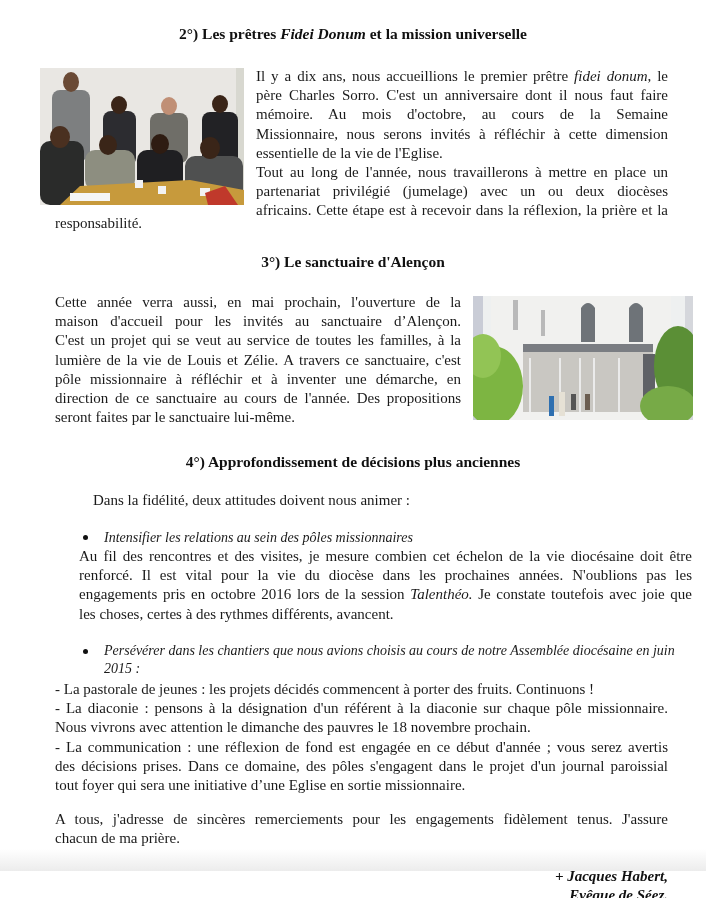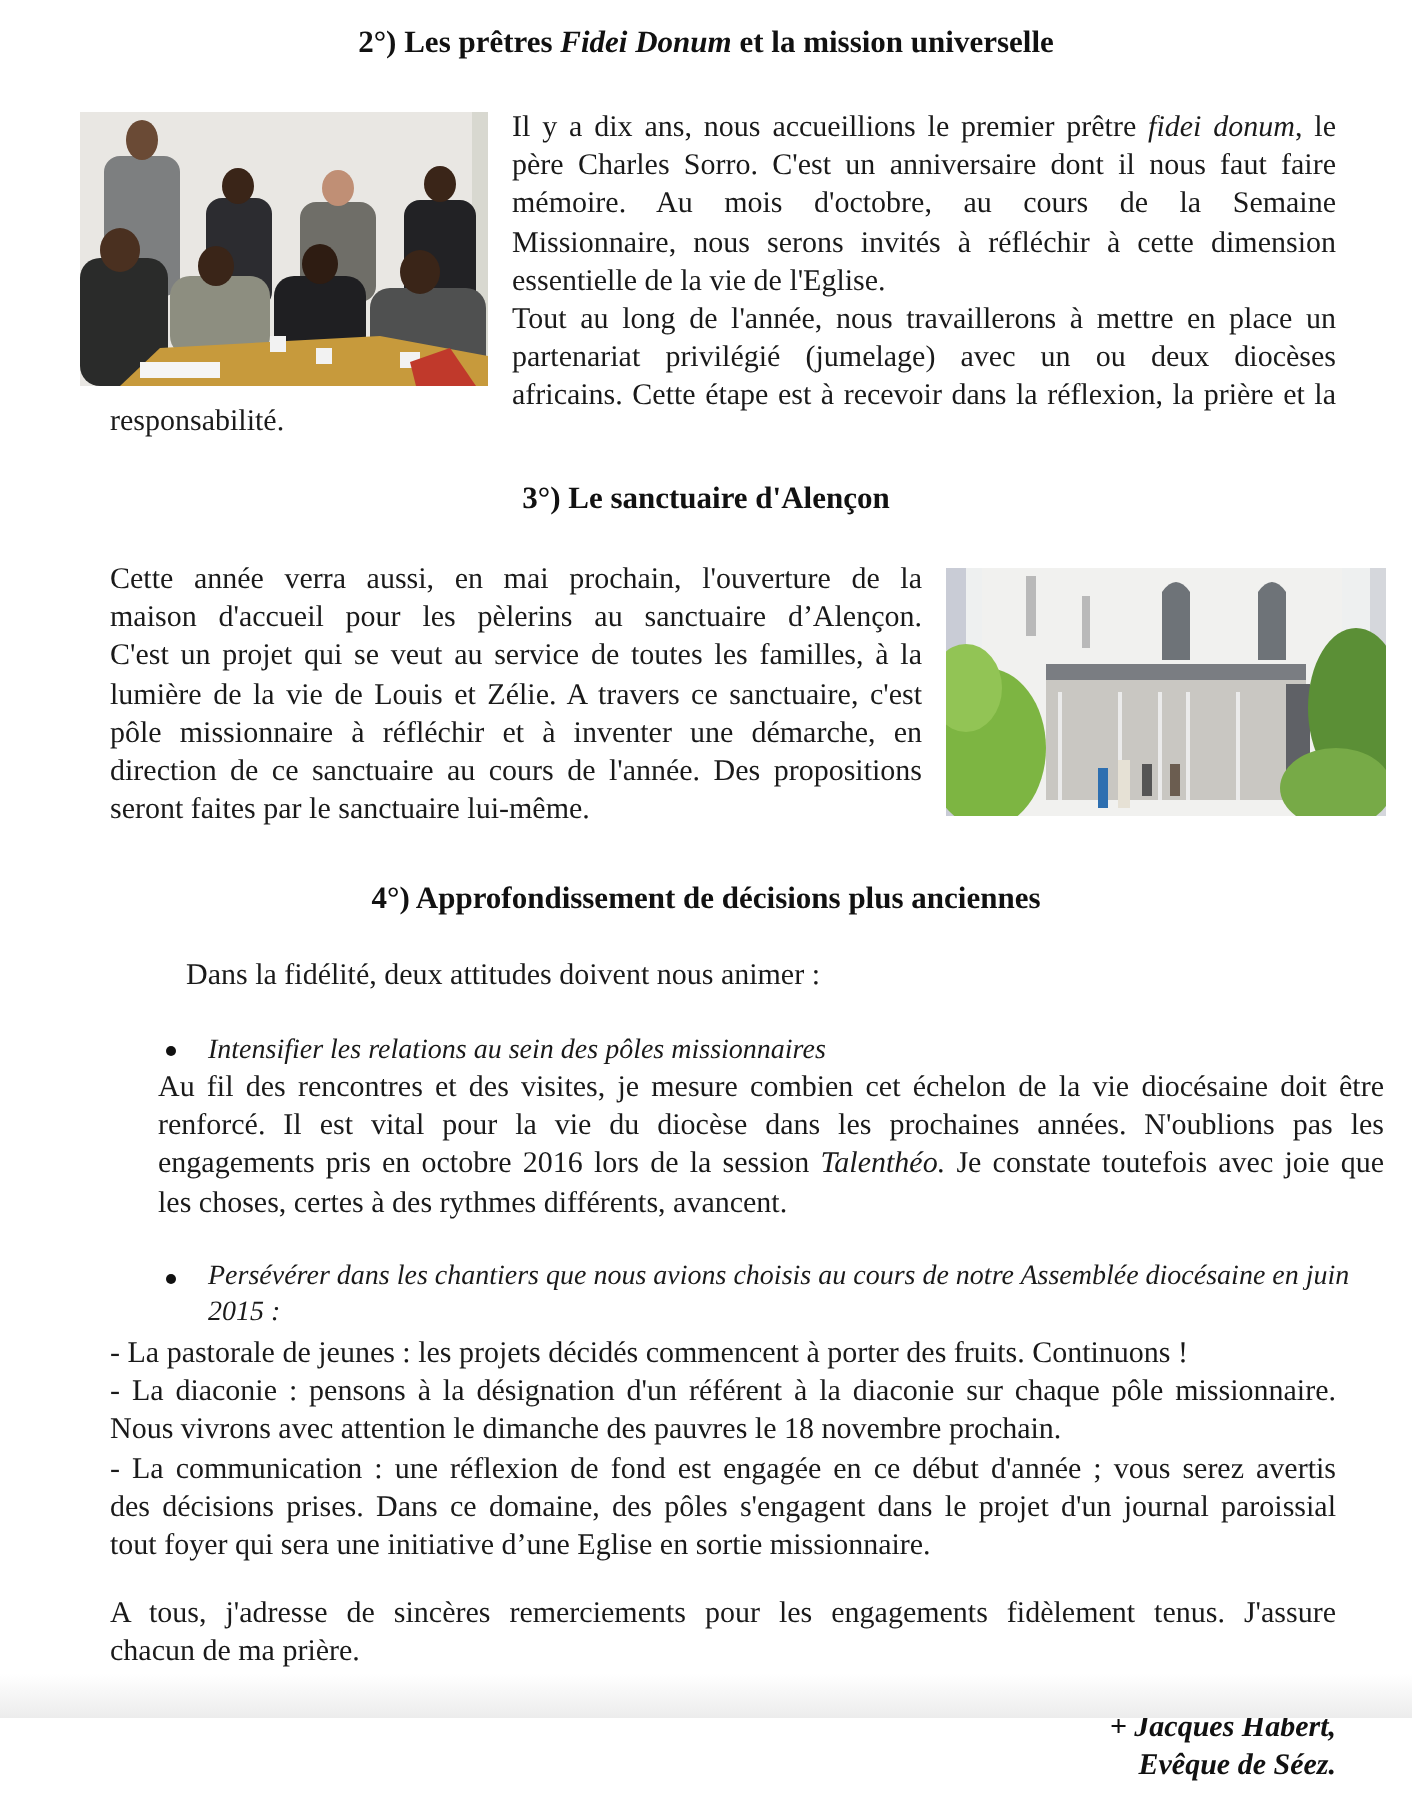--- a/index.html
+++ b/index.html
@@ -2,21 +2,21 @@
 <html><head>
 <meta charset="utf-8">
 <style>
   html, body { margin: 0; padding: 0; }
   body {
     width: 706px; height: 898px; overflow: hidden; position: relative;
     background: #ffffff;
     font-family: "Liberation Serif", "DejaVu Serif", serif;
     color: #1a1a1a;
   }
-  .page { position: absolute; left: 0; top: 0; width: 706px; height: 859px; }
+  .page { position: absolute; left: 0; top: 12px; width: 706px; height: 859px; }
   .bottom-fade {
     position: absolute; left: 0; right: 0; bottom: 0; height: 22px;
     background: linear-gradient(#ffffff, #ececec);
   }
   .h { position: absolute; left: 0; width: 706px; text-align: center;
        font-weight: bold; font-size: 15.5px; line-height: 20px; color: #111; }
   .h i { font-style: italic; }
   .txt { position: absolute; font-size: 15px; line-height: 19.2px; text-align: justify; color: #1a1a1a; }
   .line { display: block; text-align: justify; text-align-last: justify; white-space: nowrap; }
   .line.end { text-align-last: left; }
@@ -75,21 +75,21 @@
     <span class="line">africains. Cette étape est à recevoir dans la réflexion, la prière et la</span>
   </div>
   <div class="txt" style="left:55px; top:202px; width:300px;">
     <span class="line end">responsabilité.</span>
   </div>
 
   <div class="h" style="top:240px;">3°) Le sanctuaire d'Alençon</div>
 
   <div class="txt" style="left:55px; top:281px; width:406px;">
     <span class="line">Cette année verra aussi, en mai prochain, l'ouverture de la</span>
-    <span class="line">maison d'accueil pour les pèlerins au sanctuaire d’Alençon.</span>
+    <span class="line">maison d'accueil pour les invités au sanctuaire d’Alençon.</span>
     <span class="line">C'est un projet qui se veut au service de toutes les familles, à la</span>
     <span class="line">lumière de la vie de Louis et Zélie. A travers ce sanctuaire, c'est</span>
     <span class="line">pôle missionnaire à réfléchir et à inventer une démarche, en</span>
     <span class="line">direction de ce sanctuaire au cours de l'année. Des propositions</span>
     <span class="line end">seront faites par le sanctuaire lui-même.</span>
   </div>
 
   <div class="img" style="left:473px; top:284px; width:220px; height:124px;">
     <svg width="220" height="124" viewBox="0 0 220 124">
       <rect width="220" height="124" fill="#eef0f0"></rect>

